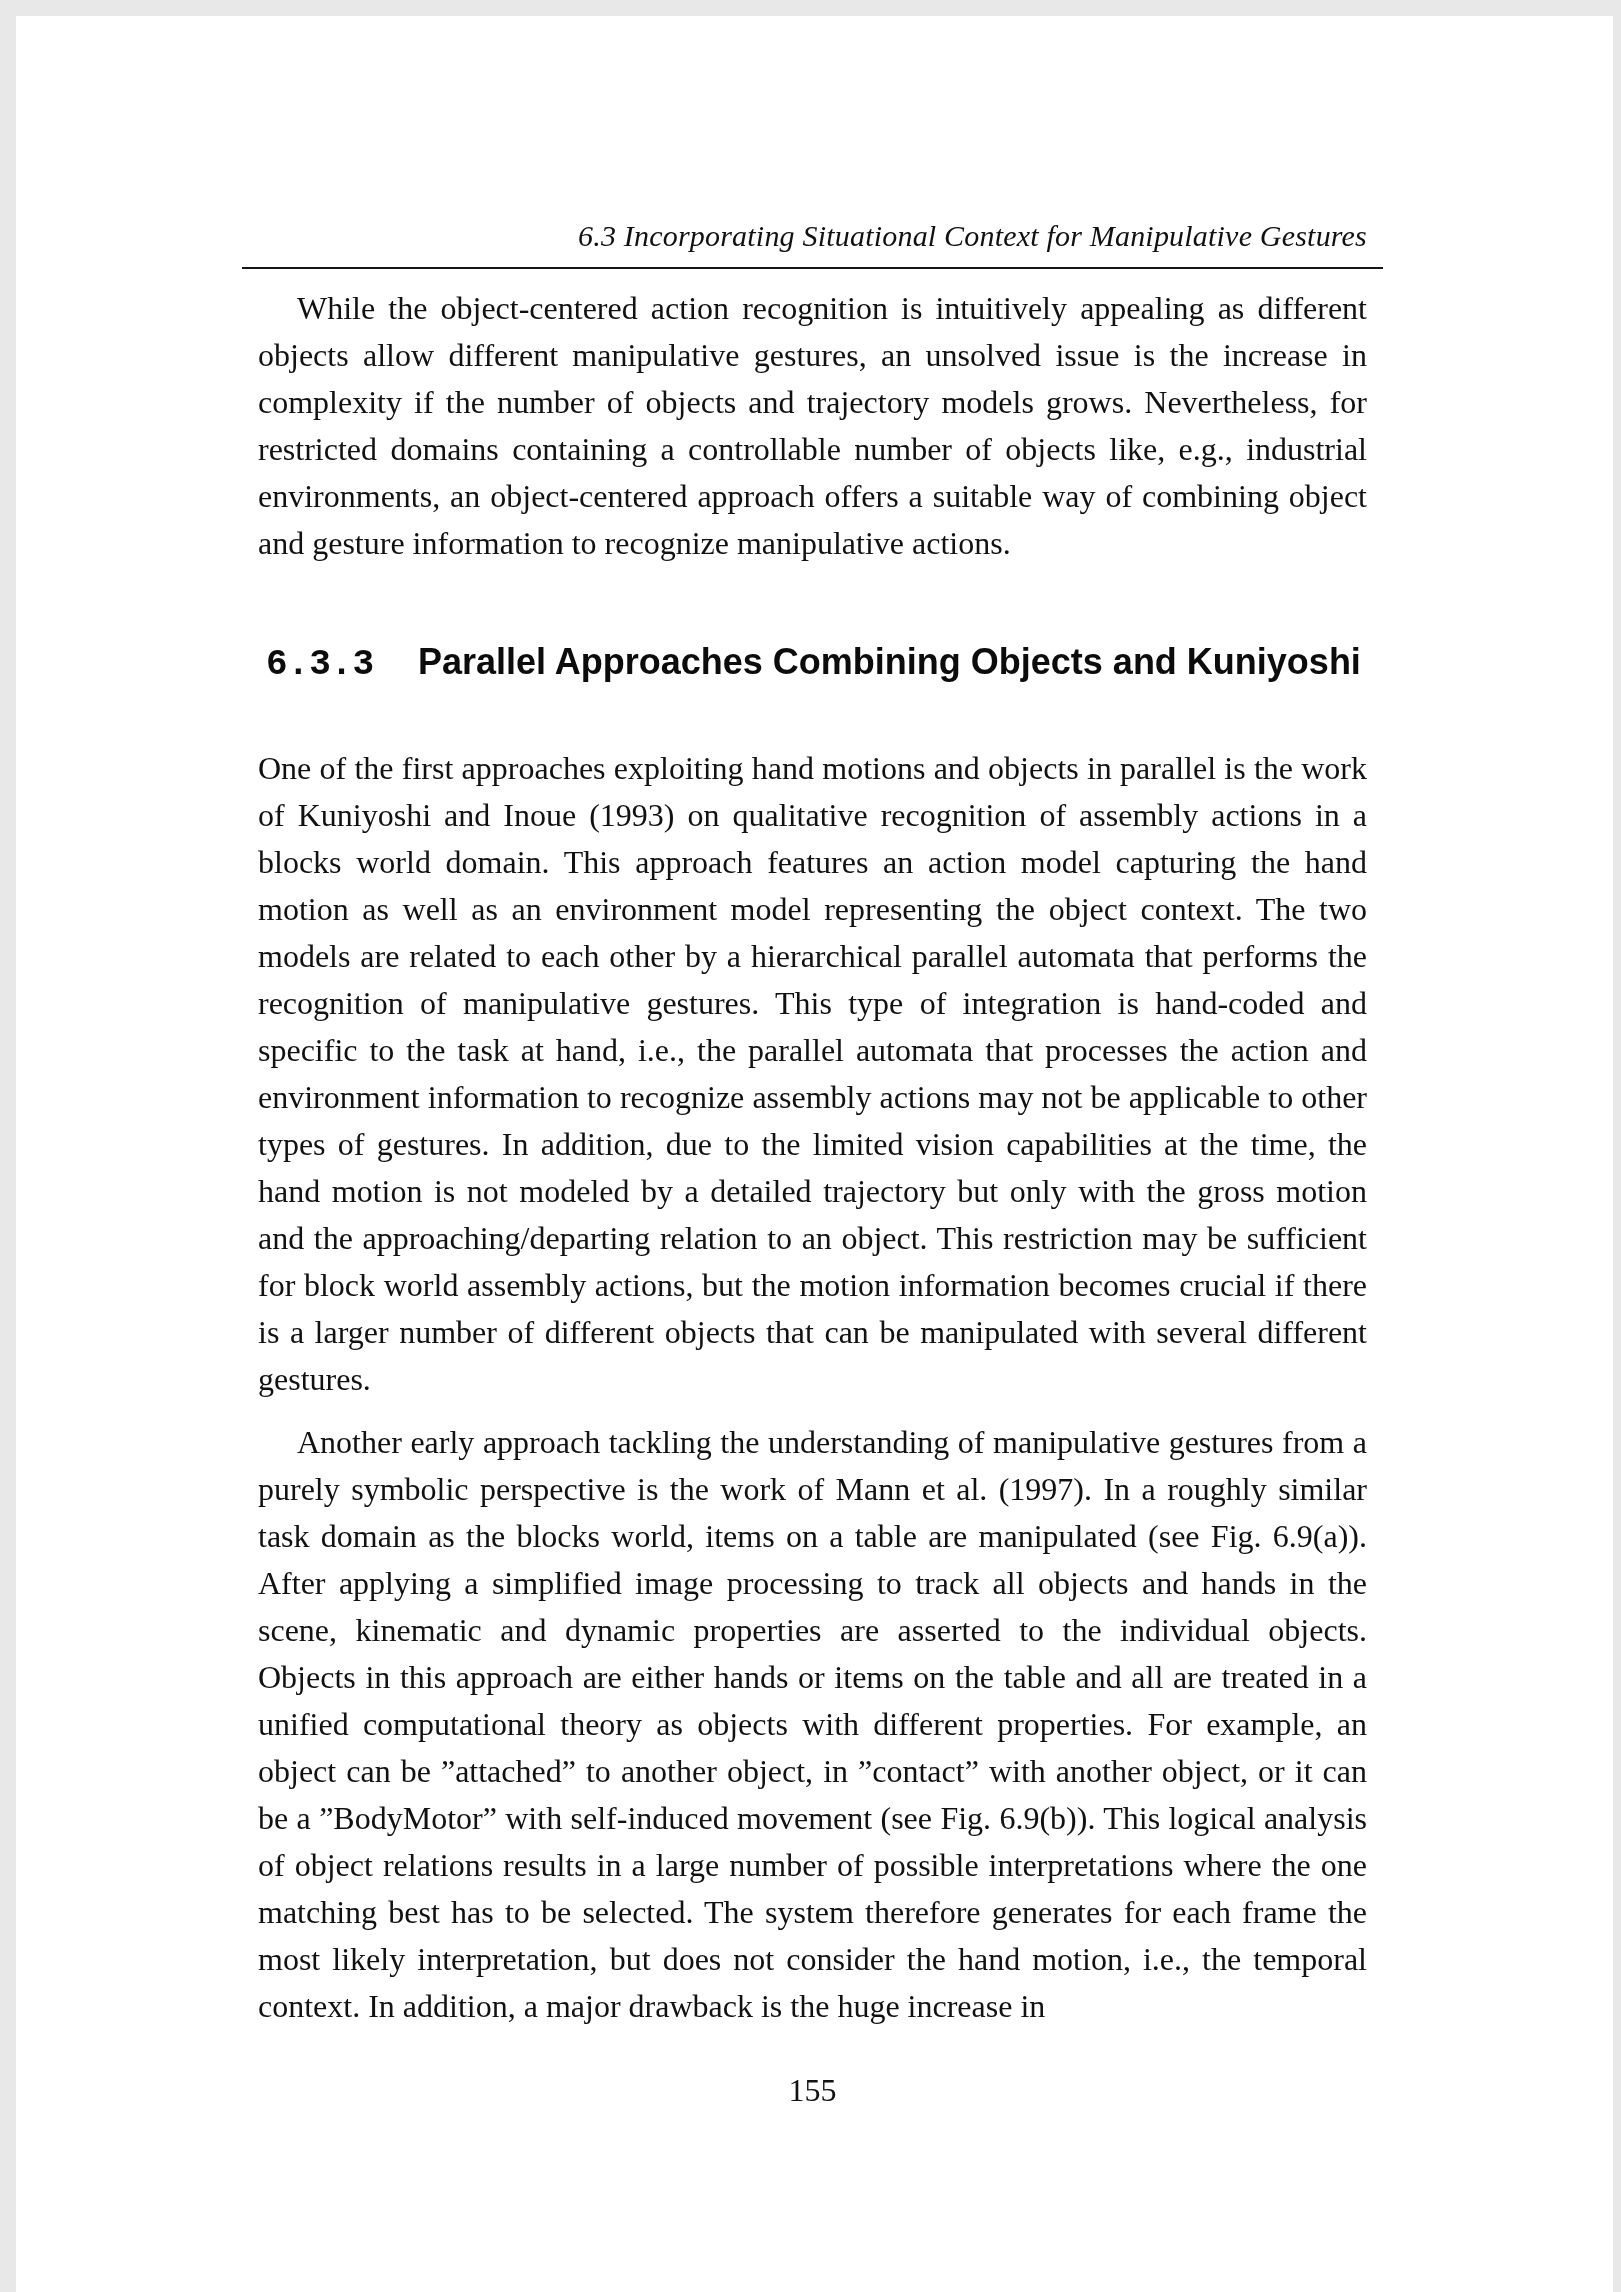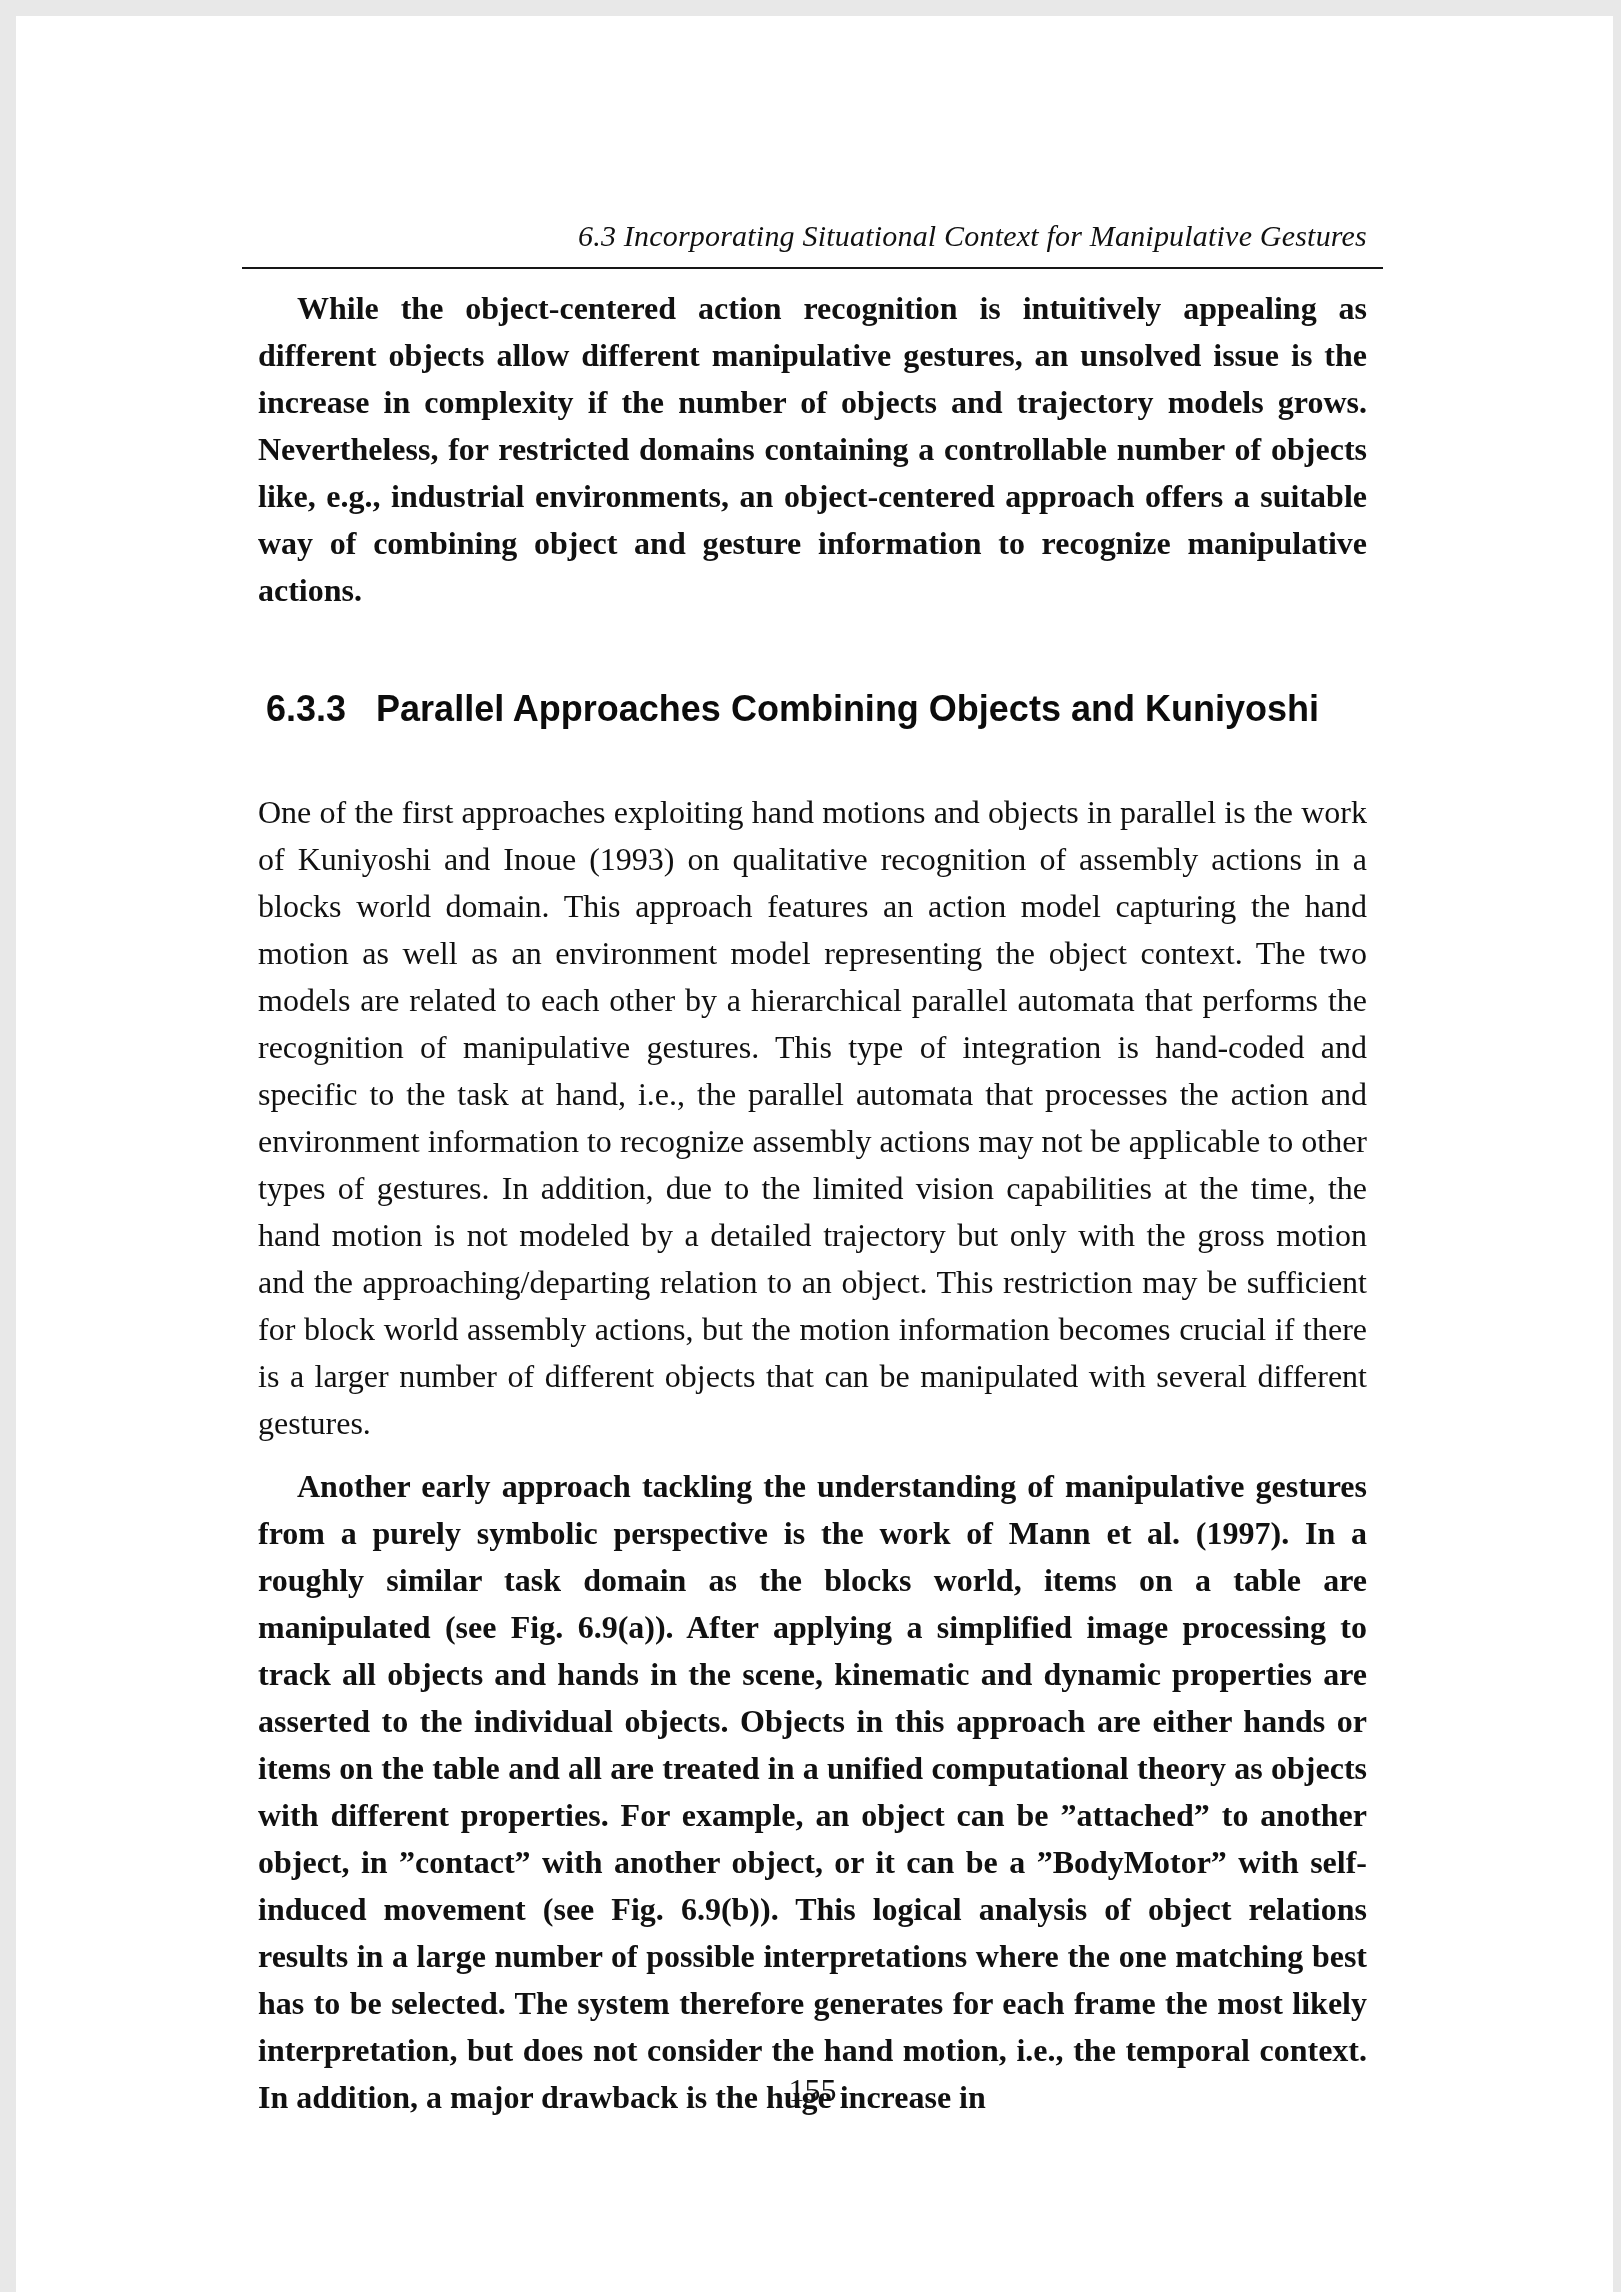--- a/index.html
+++ b/index.html
@@ -31,32 +31,32 @@
     white-space: nowrap;
   }
   .body-text p {
     font-size: 32px;
     line-height: 47px;
     text-align: justify;
     text-justify: inter-word;
     hyphens: manual;
   }
   .body-text p.first { margin-top: 45px; }
-  .body-text p.indent { text-indent: 39px; font-weight: bold; }
+  .body-text p.indent { text-indent: 39px; }
   .section-heading {
     margin-top: 57px;
     margin-bottom: 43px;
     font-family: "Liberation Sans", sans-serif;
     font-weight: bold;
     font-size: 36px;
     line-height: 43px;
     color: #0c0c0c;
     white-space: nowrap;
   }
-  .section-heading .sec-num { margin-right: 14px; }
+  .section-heading .sec-num { margin-right: 28px; font-family: Liberation Mono, monospace; }
   .page-number {
     position: absolute;
     left: 218px;
     top: 2047px;
     width: 1157px;
     text-align: center;
     font-size: 32px;
     line-height: 39px;
     color: #111111;
   }

